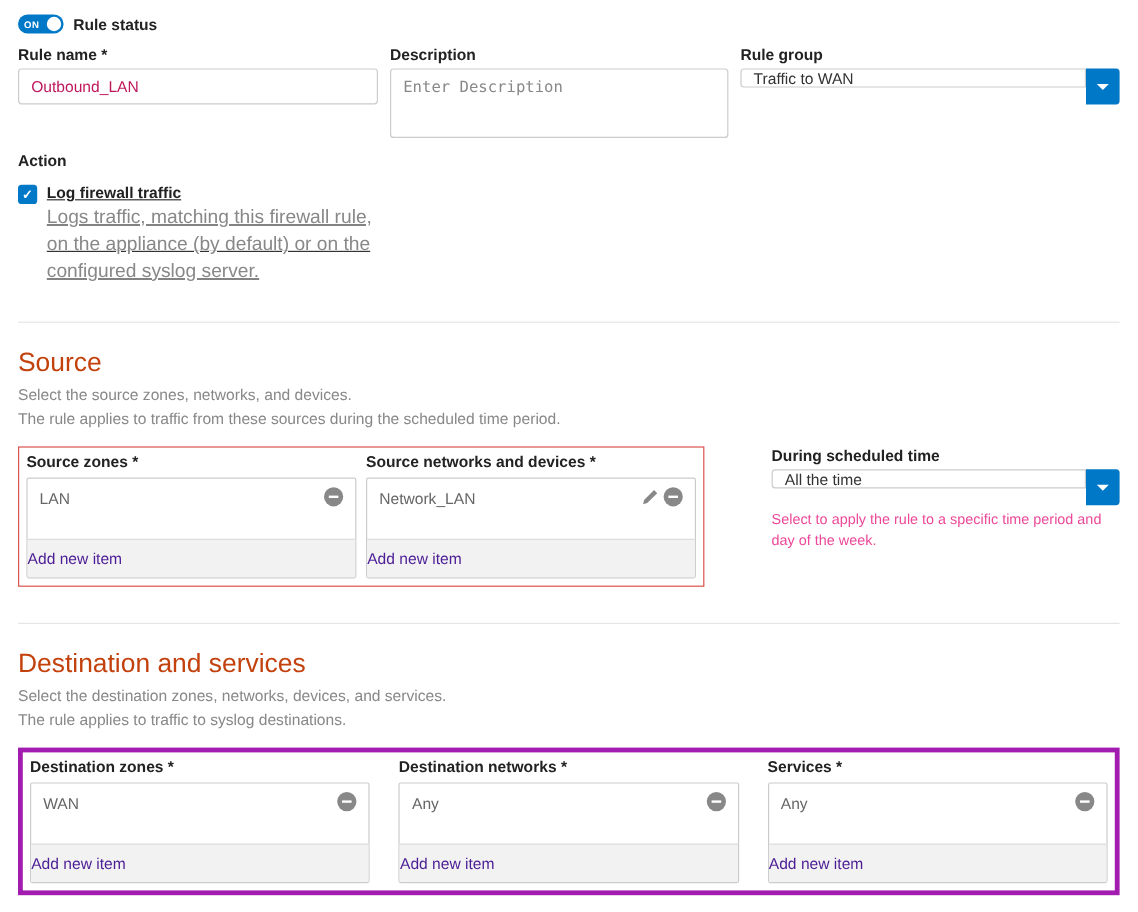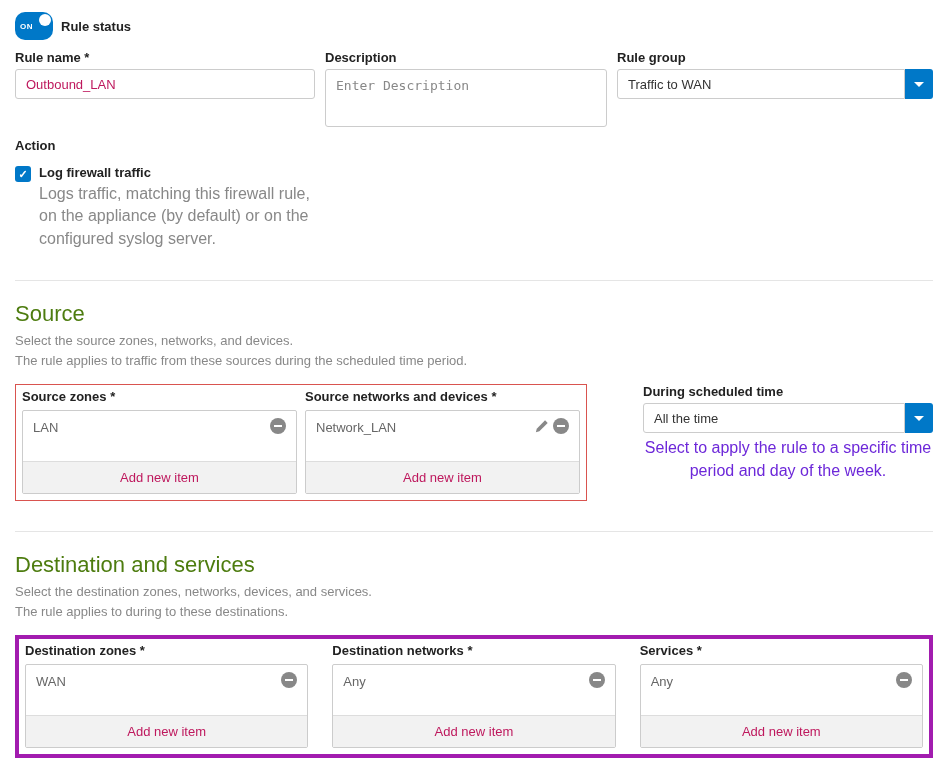--- a/index.html
+++ b/index.html
@@ -2,54 +2,54 @@
 <html><head>
 <meta charset="utf-8">
 <style>
 * { box-sizing: border-box; margin: 0; padding: 0; }
 body { font-family: -apple-system, BlinkMacSystemFont, "Segoe UI", Arial, sans-serif; font-size: 13px; color: #333; background: #fff; padding: 12px 15px; }
 .row { display: flex; gap: 10px; margin-bottom: 8px; }
 .col-fixed { width: 300px; }
 .label { font-weight: 600; font-size: 13px; color: #222; margin-bottom: 4px; display: block; }
 .label-thin { font-weight: 600; font-size: 13px; color: #222; }
 .toggle-row { display: flex; align-items: center; gap: 8px; margin-bottom: 10px; }
-.toggle { width: 38px; height: 28px; background: #0078c8; border-radius: 10px; position: relative; display: inline-flex; align-items: center; padding: 0 2px; }
+.toggle { width: 38px; height: 16px; background: #0078c8; border-radius: 10px; position: relative; display: inline-flex; align-items: center; padding: 0 2px; }
 .toggle-text { color: #fff; font-size: 8px; font-weight: 700; margin-left: 3px; letter-spacing: 0.5px; }
 .toggle-knob { width: 12px; height: 12px; background: #fff; border-radius: 50%; position: absolute; right: 2px; top: 2px; }
 .input-text { width: 100%; height: 30px; border: 1px solid #ccc; border-radius: 3px; padding: 0 10px; font-size: 13px; background: #fff; color: #be185d; }
 .textarea { width: 100%; height: 58px; border: 1px solid #ccc; border-radius: 3px; padding: 8px 10px; font-size: 13px; resize: none; background: #fff; color: #333; }
 .textarea::placeholder { color: #888; }
 .select-wrap { display: flex; width: 100%; }
-.select-body { flex: 1; height: 30px; border: 1px solid #ccc; border-radius: 3px 0 0 3px; display: flex; align-items: center; padding: 0 10px; font-size: 13px; background: #fff; }
+.select-body { flex: 1; height: 16px; border: 1px solid #ccc; border-radius: 3px 0 0 3px; display: flex; align-items: center; padding: 0 10px; font-size: 13px; background: #fff; }
 .select-btn { width: 28px; height: 30px; background: #0078c8; border-radius: 0 3px 3px 0; display: flex; align-items: center; justify-content: center; cursor: pointer; }
 .caret-down { width: 0; height: 0; border-left: 5px solid transparent; border-right: 5px solid transparent; border-top: 5px solid #fff; }
 .checkbox-row { display: flex; align-items: flex-start; gap: 8px; margin-top: 12px; }
 .checkbox { width: 16px; height: 16px; background: #0078c8; border-radius: 3px; display: flex; align-items: center; justify-content: center; flex-shrink: 0; margin-top: 1px; }
 .check-mark { color: #fff; font-size: 11px; font-weight: 700; }
-.checkbox-content { flex: 1; }
+.checkbox-content { flex: 1; text-decoration: underline; }
 .checkbox-label { font-weight: 600; font-size: 13px; color: #222; }
 .checkbox-help { color: #888; font-size: 16px; margin-top: 3px; max-width: 280px; line-height: 1.4; }
 .divider { border: none; border-top: 1px solid #e5e5e5; margin: 30px 0 20px 0; }
-.section-title { font-size: 22px; font-weight: 400; color: #4d7c0f; margin-bottom: 4px; }
+.section-title { font-size: 22px; font-weight: 400; color: #c2410c; margin-bottom: 4px; }
 .section-desc { color: #888; font-size: 13px; line-height: 1.5; margin-bottom: 14px; }
 .box-row { display: flex; gap: 8px; align-items: flex-start; }
 .highlight-box { border: 1px solid #d9534f; padding: 4px 6px 6px 6px; flex: 1; display: flex; gap: 8px; }
 .highlight-box2 { border: 4px solid #a21caf; padding: 4px 6px 6px 6px; display: flex; gap: 24px; width: 100%; }
 .field-group { flex: 1; }
 .field-group .label { margin-bottom: 6px; }
 .item-list { border: 1px solid #ccc; border-radius: 2px; background: #fff; }
 .item-row { display: flex; align-items: center; justify-content: space-between; padding: 7px 10px; min-height: 50px; align-items: flex-start; }
 .item-text { color: #666; font-size: 13px; padding-top: 2px; }
 .item-icons { display: flex; gap: 4px; align-items: center; }
 .icon-circle { width: 16px; height: 16px; background: #888; border-radius: 50%; display: flex; align-items: center; justify-content: center; cursor: pointer; }
 .icon-minus { width: 8px; height: 2px; background: #fff; }
 .icon-pencil { width: 14px; height: 14px; cursor: pointer; }
-.add-item { background: #f2f2f2; border-top: 1px solid #ddd; text-align: center; padding: 8px 0; color: #be185d; font-size: 13px; cursor: pointer; }
+.add-item { background: #f2f2f2; border-top: 1px solid #ddd; padding: 8px 0; color: #4c1d95; font-size: 13px; cursor: pointer; }
 .side-col { width: 290px; flex-shrink: 0; margin-left: 48px; }
-.help-text { color: #6d28d9; font-size: 16px; text-align: center; margin-top: 4px; line-height: 1.4; }
+.help-text { color: #ec4899; font-size: 12px; text-align: left; margin-top: 4px; line-height: 1.4; }
 </style>
 </head>
 <body>
 
 <div class="toggle-row">
   <div class="toggle">
     <span class="toggle-text">ON</span>
     <span class="toggle-knob"></span>
   </div>
   <span class="label-thin">Rule status</span>
@@ -141,21 +141,21 @@
     </div>
     <div class="help-text">Select to apply the rule to a specific time period and day of the week.</div>
   </div>
 </div>
 
 <hr class="divider">
 
 <div class="section-title">Destination and services</div>
 <div class="section-desc">
   <div>Select the destination zones, networks, devices, and services.</div>
-  <div>The rule applies to during to these destinations.</div>
+  <div>The rule applies to traffic to syslog destinations.</div>
 </div>
 
 <div class="highlight-box2">
   <div class="field-group">
     <span class="label">Destination zones *</span>
     <div class="item-list">
       <div class="item-row">
         <span class="item-text">WAN</span>
         <div class="item-icons">
             <div class="icon-circle">

